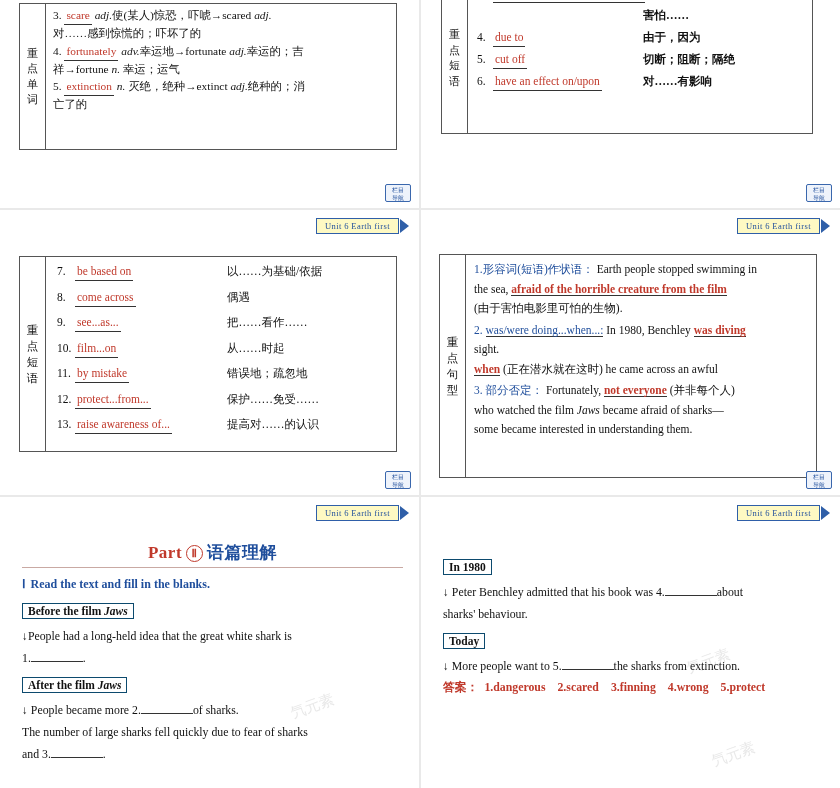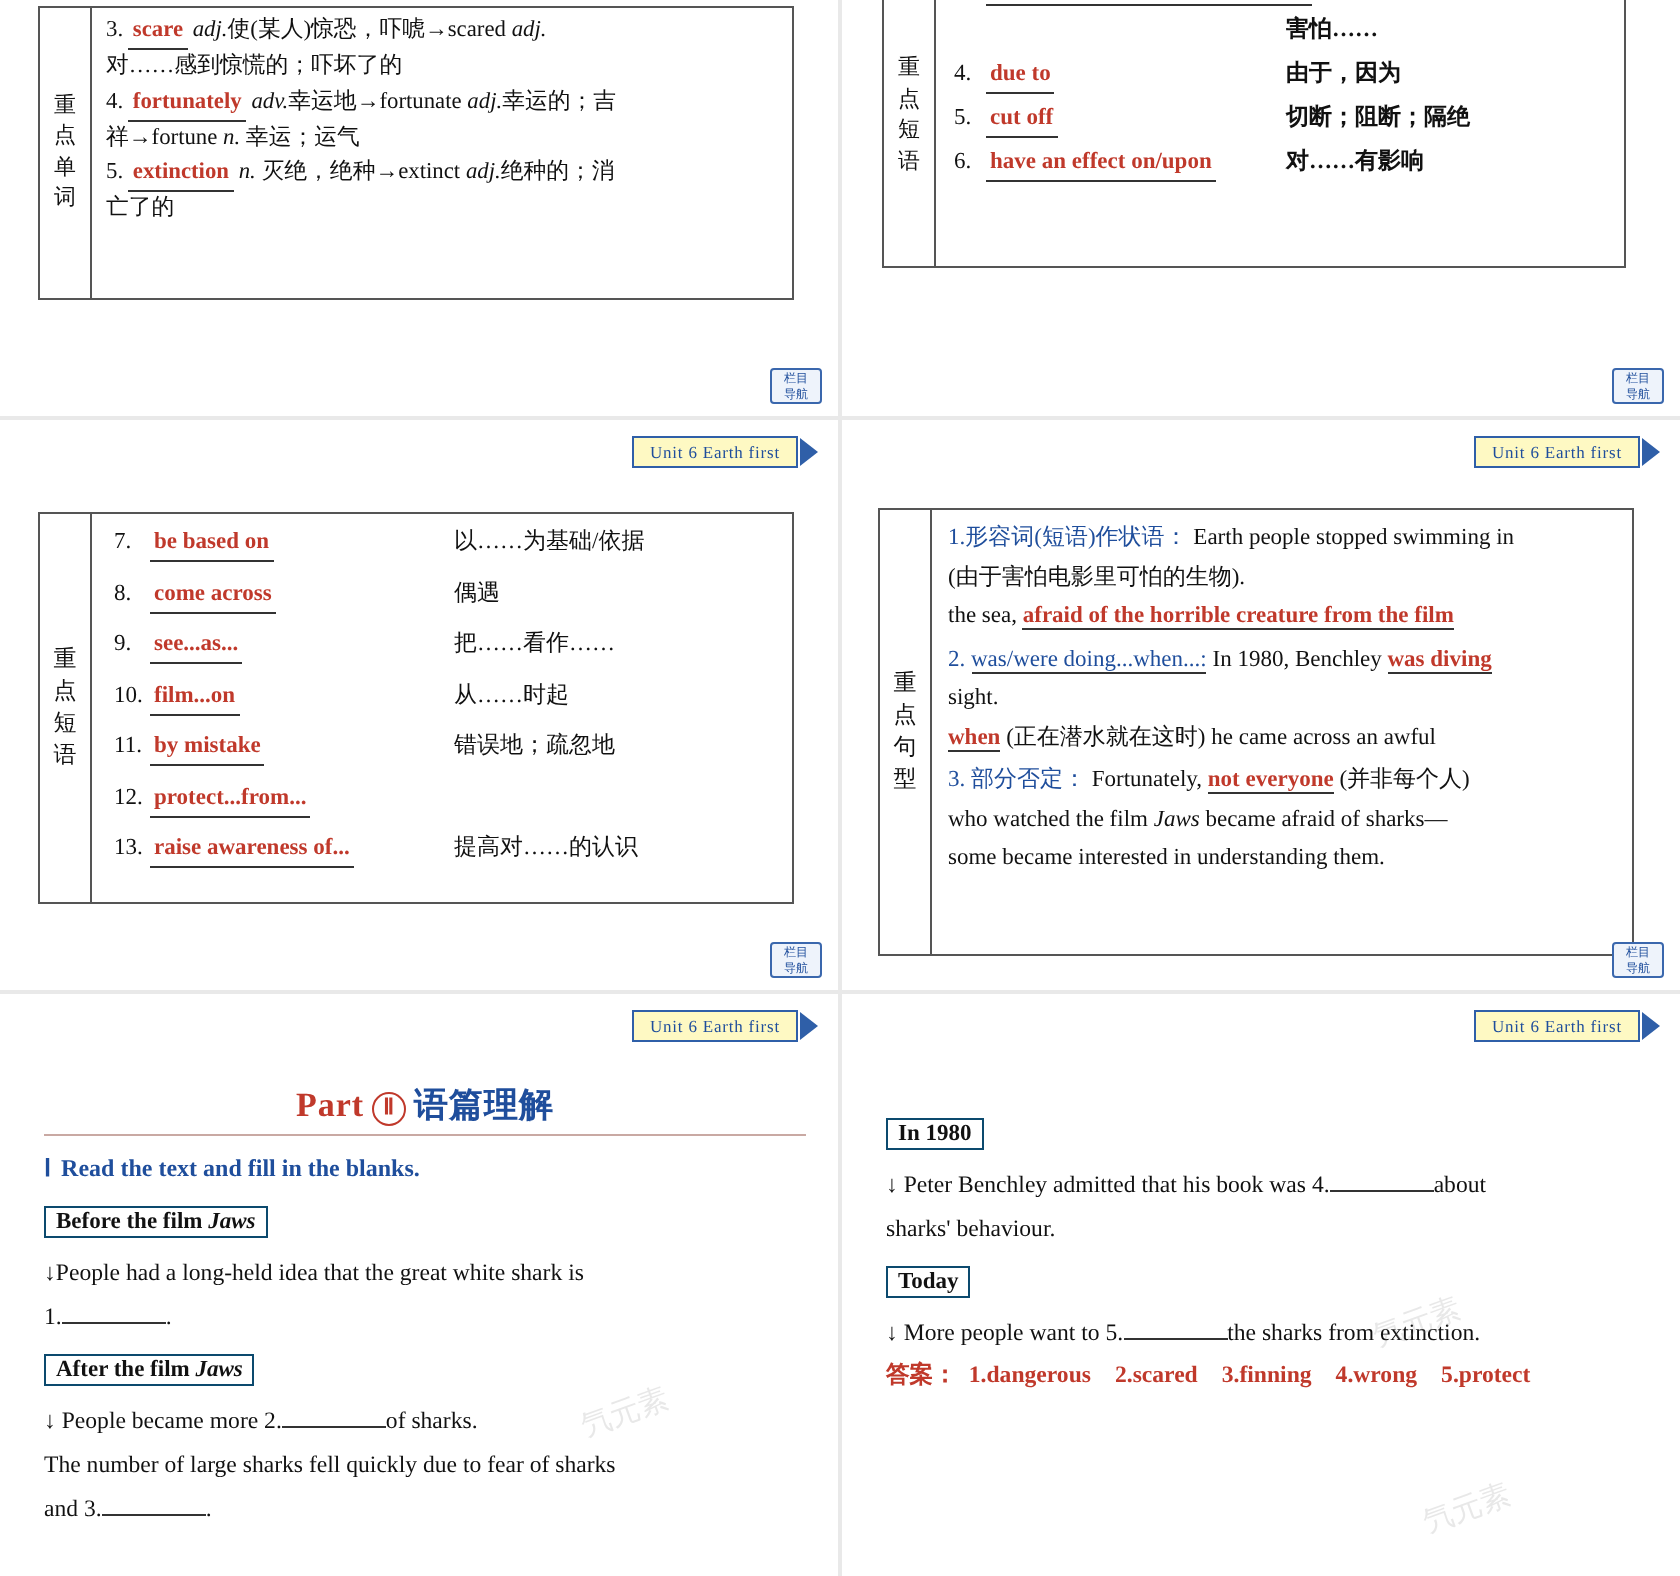--- a/index.html
+++ b/index.html
@@ -82,21 +82,21 @@
   }
   .sidelabel span{display:block;}
 
   .content{
     position:absolute;
     top:0;bottom:0;
     overflow:hidden;
   }
   .en{
     color:#c0392b;
-    font-weight:bold;
+    font-weight:normal;
     border-bottom:1px solid #333;
     white-space:nowrap;
     display:inline-block;
     padding:0 2px;
   }
   .it{font-style:italic;}
 
   
   .p1 .frame{left:19px;top:3px;width:378px;height:147px;}
   .p1 .sidelabel{font-size:11px;line-height:15.5px;}
@@ -315,20 +315,21 @@
         <span class="gzh">从……时起</span>
       </div>
       <div class="gr">
         <span class="gnum">11.</span>
         <span class="gen"><span class="en">by mistake</span></span>
         <span class="gzh">错误地；疏忽地</span>
       </div>
       <div class="gr">
         <span class="gnum">12.</span>
         <span class="gen"><span class="en">protect...from...</span></span>
+        <span class="gzh">保护……免受……</span>
       </div>
       <div class="gr">
         <span class="gnum">13.</span>
         <span class="gen"><span class="en">raise awareness of...</span></span>
         <span class="gzh">提高对……的认识</span>
       </div>
     </div>
   </div>
   <div class="corner-btn">
     <div>栏目</div>
@@ -345,22 +346,22 @@
     <div class="sidelabel">
       <span>重</span>
       <span>点</span>
       <span>句</span>
       <span>型</span>
     </div>
     <div class="content">
       <div class="blk">
         <span class="blue">1.形容词(短语)作状语：</span>
         <span>Earth people stopped swimming in</span>
+        <div><span>the sea, </span><span class="red u">afraid of the horrible creature from the film</span></div>
         <div>(由于害怕电影里可怕的生物).</div>
-        <div><span>the sea, </span><span class="red u">afraid of the horrible creature from the film</span></div>
       </div>
       <div class="blk">
         <span class="blue">2.</span>
         <span class="blue u">was/were doing...when...:</span>
         <span>In 1980, Benchley</span>
         <span class="red u">was diving</span>
         <div>sight.</div>
         <div><span class="red u">when</span>
         <span>(正在潜水就在这时) he came across an awful</span></div>
       </div>

